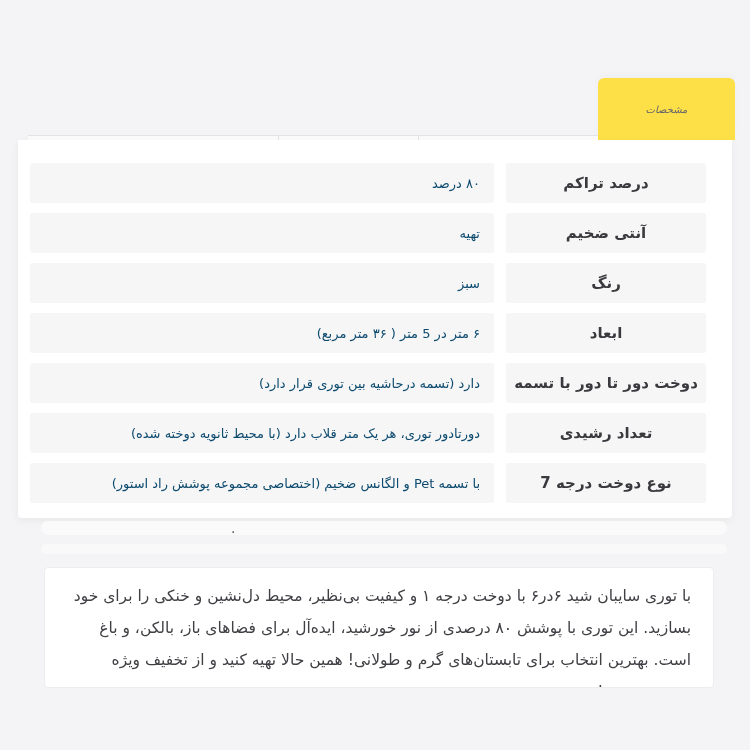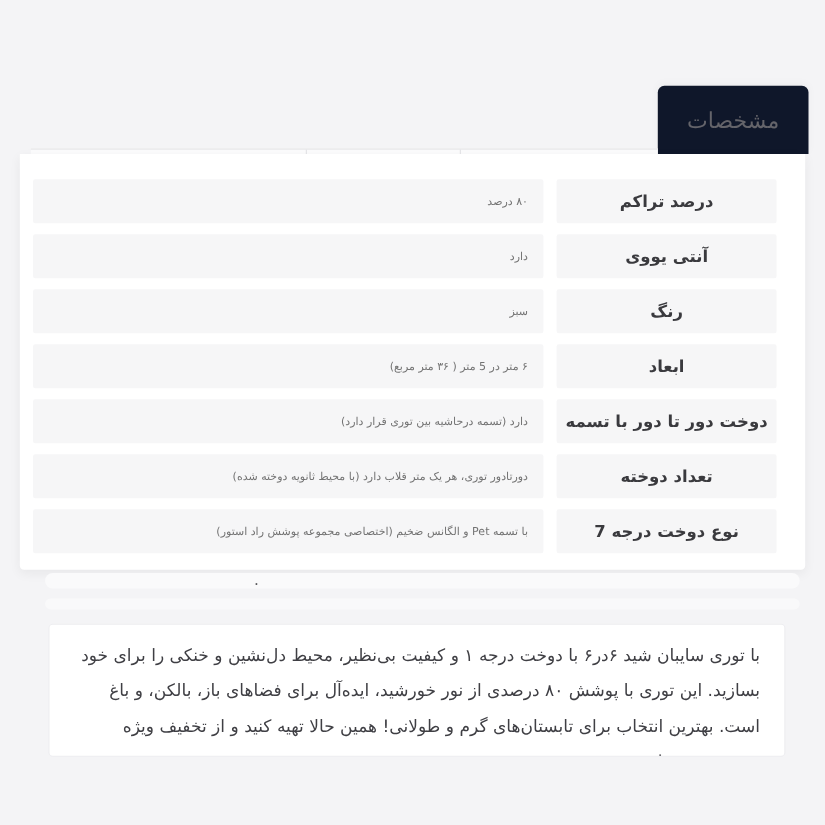--- a/index.html
+++ b/index.html
@@ -8,25 +8,25 @@
     background: #f4f4f6;
     font-family: "DejaVu Sans", sans-serif;
     overflow: hidden;
   }
   .stage { position: relative; width: 750px; height: 750px; direction: rtl; }
 
   
   .tab-active {
     position: absolute; top: 78px; right: 15px;
     width: 137px; height: 62px;
-    background: #0f172a;
+    background: #fde047;
     border-radius: 6px 6px 0 0;
     box-shadow: 0 -2px 8px rgba(0,0,0,0.03);
     display: flex; align-items: center; justify-content: center;
-    font-size: 20px; color: #64646a;
+    font-size: 10px; color: #64646a; font-style: italic;
   }
 
   
   .tabbar-rest {
     position: absolute; top: 135px; left: 28px;
     width: 570px; height: 5px;
     background: #fbfbfc;
     border-top: 1px solid #e3e3e6;
   }
   .tabbar-rest .tick {
@@ -49,21 +49,21 @@
     flex: 0 0 200px; min-height: 40px;
     background: #f6f6f7; border-radius: 2px;
     display: flex; align-items: center; justify-content: center;
     font-size: 15px; font-weight: 700; color: #3a3a3e;
     padding: 4px 8px;
   }
   .spec-value {
     flex: 1; min-height: 40px;
     background: #f6f6f7; border-radius: 2px;
     display: flex; align-items: center; justify-content: flex-start;
-    font-size: 10px; color: #737373;
+    font-size: 13px; color: #0c4a6e;
     padding: 4px 14px;
     text-align: center;
   }
 
   
   .skeleton-1 {
     position: absolute; top: 521px; left: 41px;
     width: 686px; height: 14px; background: #fafafb; border-radius: 7px;
   }
   .skeleton-2 {
@@ -103,37 +103,37 @@
     <span class="tick tick-1"></span>
     <span class="tick tick-2"></span>
   </div>
 
   <div class="card">
     <div class="spec-row">
       <div class="spec-label">درصد تراکم</div>
       <div class="spec-value">۸۰ درصد</div>
     </div>
     <div class="spec-row">
-      <div class="spec-label">آنتی یووی</div>
-      <div class="spec-value">دارد</div>
+      <div class="spec-label">آنتی ضخیم</div>
+      <div class="spec-value">تهیه</div>
     </div>
     <div class="spec-row">
       <div class="spec-label">رنگ</div>
       <div class="spec-value">سبز</div>
     </div>
     <div class="spec-row">
       <div class="spec-label">ابعاد</div>
       <div class="spec-value">۶ متر در 5 متر ( ۳۶ متر مربع)</div>
     </div>
     <div class="spec-row">
       <div class="spec-label">دوخت دور تا دور با تسمه</div>
       <div class="spec-value">دارد (تسمه درحاشیه بین توری قرار دارد)</div>
     </div>
     <div class="spec-row">
-      <div class="spec-label">تعداد دوخته</div>
+      <div class="spec-label">تعداد رشیدی</div>
       <div class="spec-value">دورتادور توری، هر یک متر قلاب دارد (با محیط ثانویه دوخته شده)</div>
     </div>
     <div class="spec-row">
       <div class="spec-label">نوع دوخت درجه 7</div>
       <div class="spec-value">با تسمه Pet و الگانس ضخیم (اختصاصی مجموعه پوشش راد استور)</div>
     </div>
   </div>
 
   <div class="skeleton-1"></div>
   <span class="tiny-dot">.</span>

